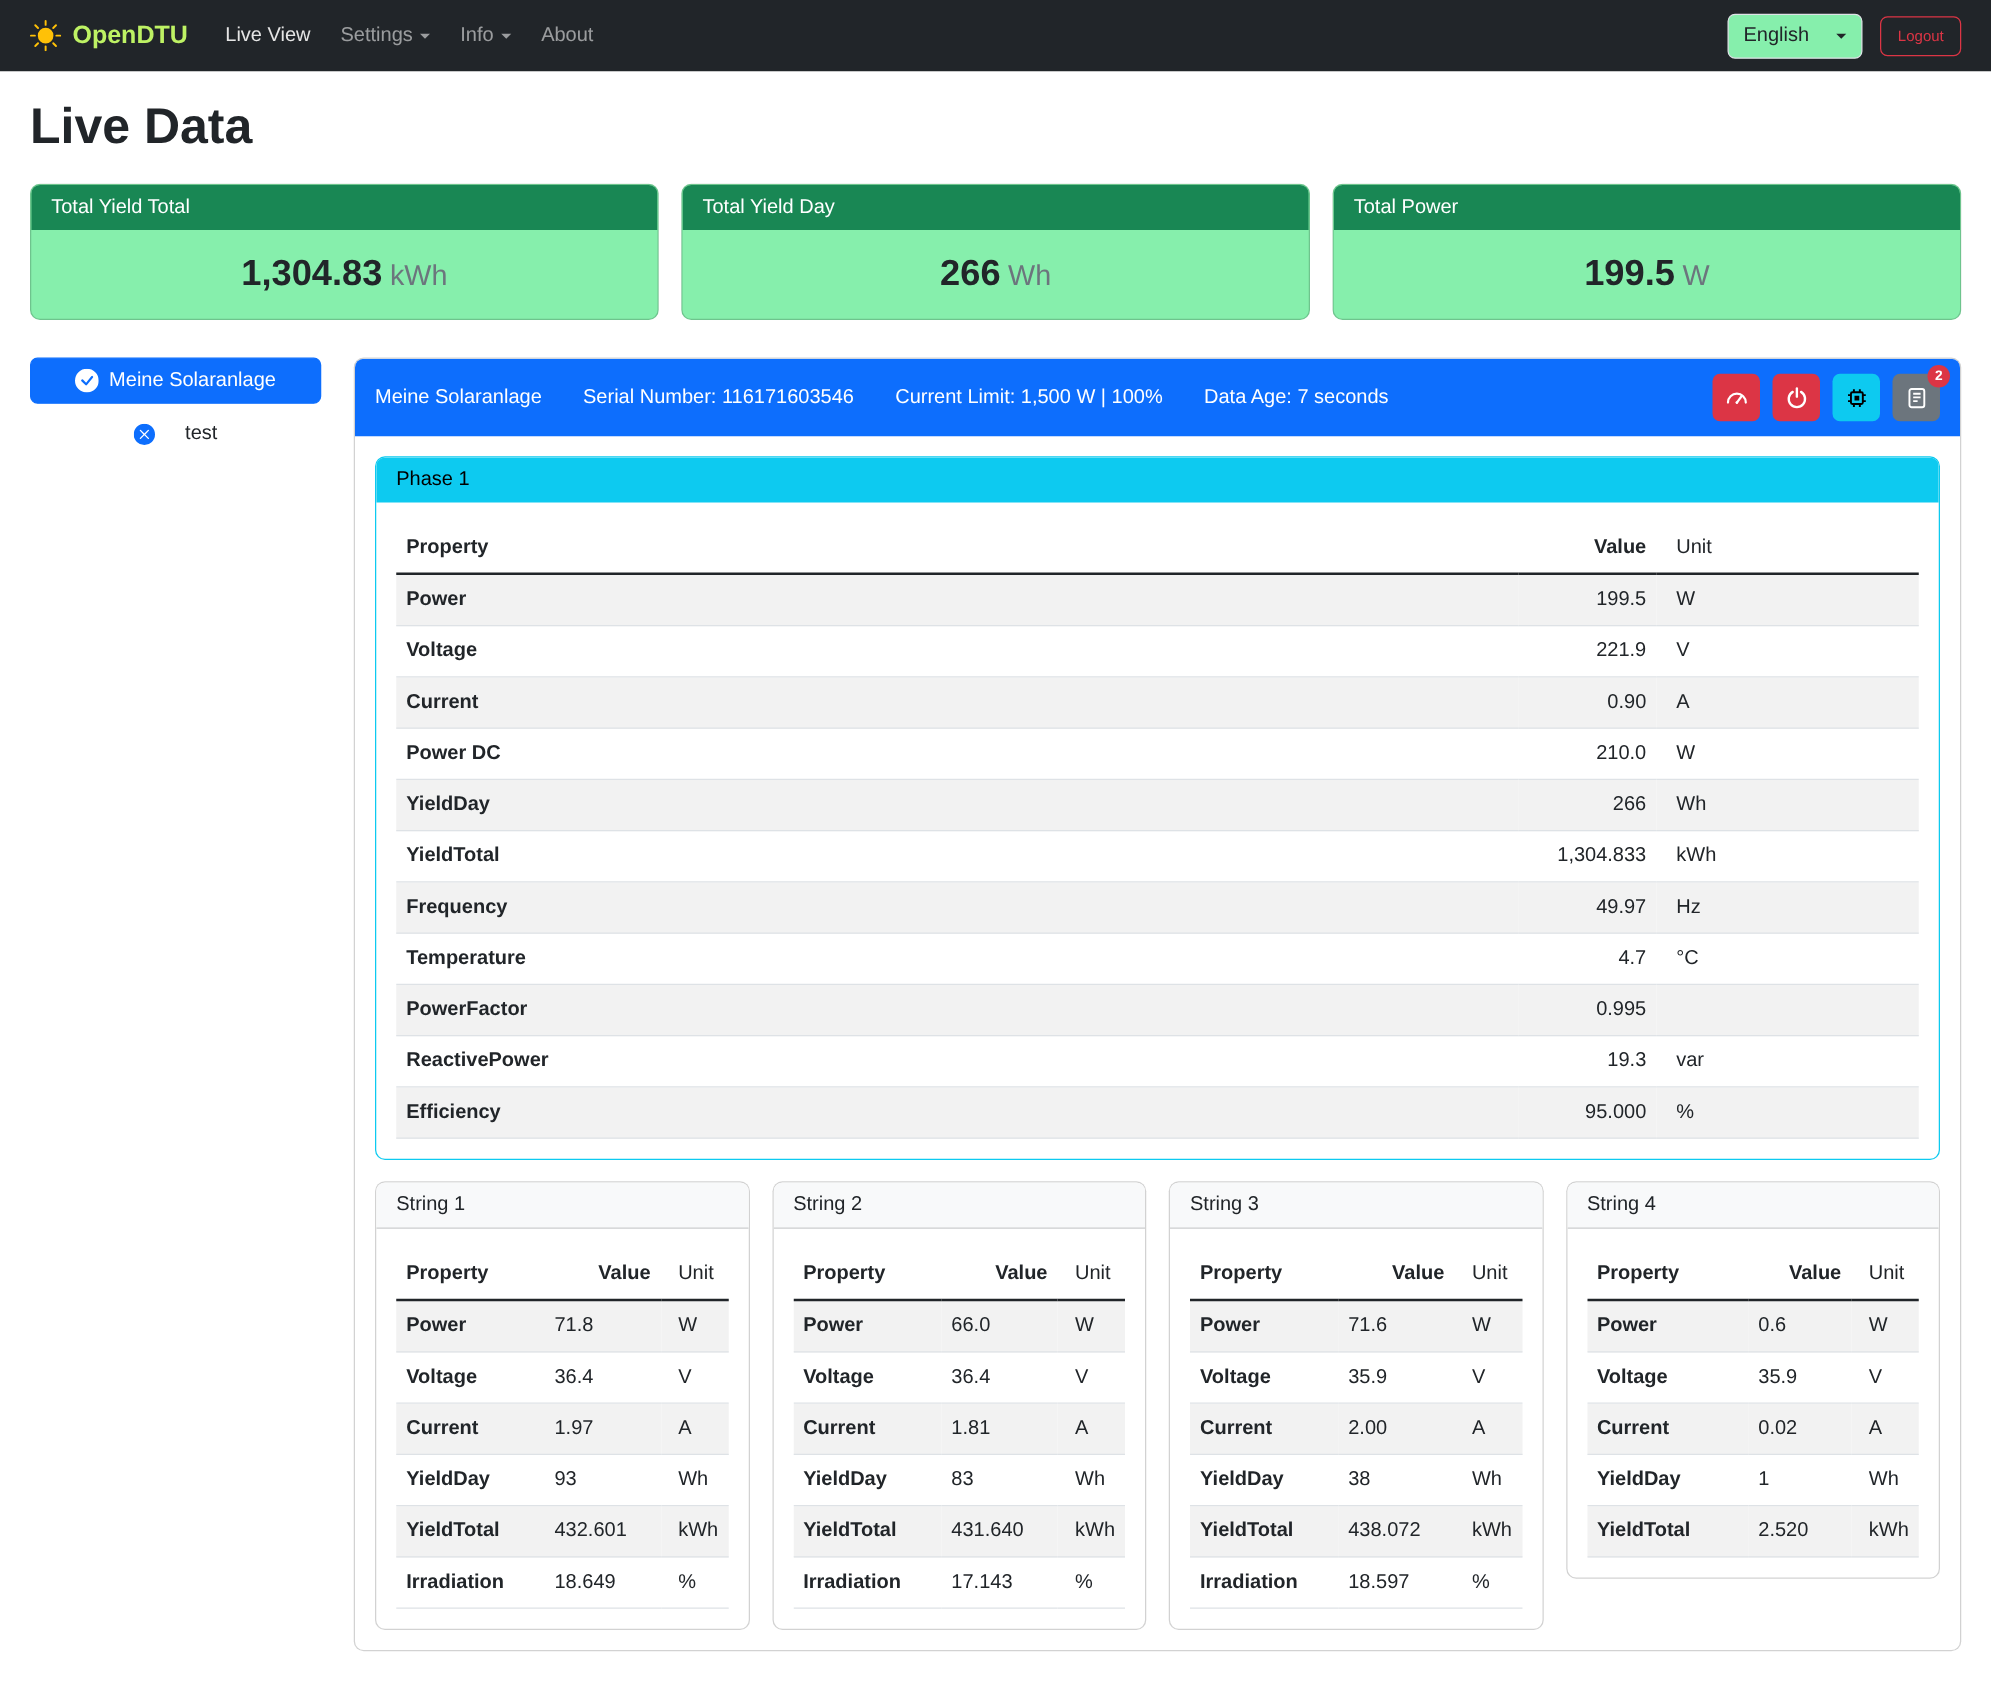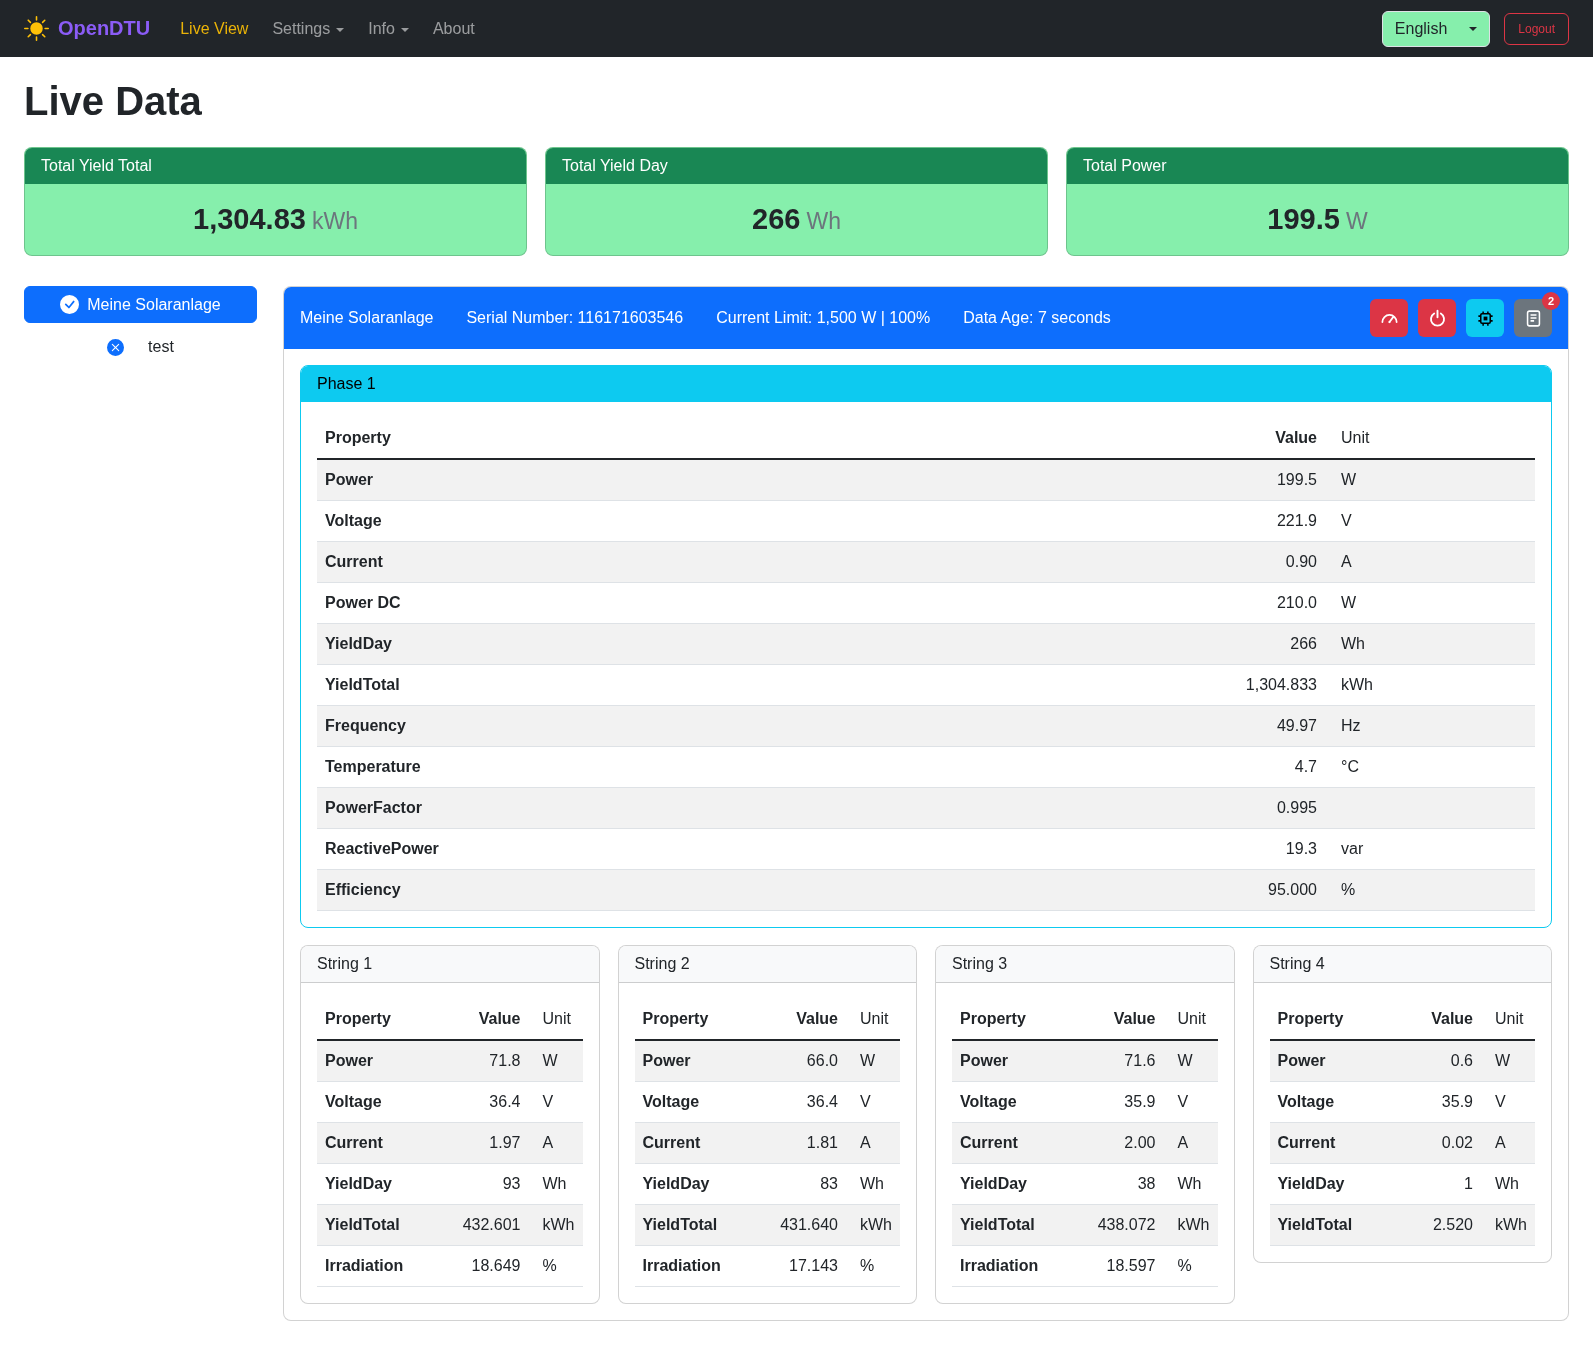--- a/index.html
+++ b/index.html
@@ -15,35 +15,35 @@
     background: #212529;
     height: 57px;
     display: flex;
     align-items: center;
     padding: 0 24px;
   }
   .brand {
     display: flex;
     align-items: center;
     gap: 9px;
-    color: #8b5cf6;
+    color: #bef264;
     font-size: 20px;
     font-weight: 700;
     margin-right: 18px;
     cursor: pointer;
   }
   .nav-links { display: flex; align-items: center; }
   .nav-link {
     color: rgba(255,255,255,.55);
     padding: 8px 12px;
     cursor: pointer;
     text-decoration: none;
     white-space: nowrap;
   }
-  .nav-link.active { color: #eab308; }
+  .nav-link.active { color: #e5e5e5; }
   .caret {
     display: inline-block;
     width: 0; height: 0;
     border-top: 4px solid;
     border-right: 4px solid transparent;
     border-left: 4px solid transparent;
     margin-left: 6px;
     vertical-align: 2px;
   }
   .nav-right { margin-left: auto; display: flex; align-items: center; gap: 14px; }
@@ -178,21 +178,21 @@
     padding: 8px;
     text-align: left;
     border-bottom: 1px solid #dee2e6;
     line-height: 24px;
   }
   .data-table thead th { border-bottom: 2px solid #212529; }
   .data-table tbody tr:nth-child(odd) td { background: #f2f2f2; }
   .col-prop { font-weight: 700; }
   .phase-table .col-val { text-align: right; width: 110px; }
   .phase-table .col-unit { width: 210px; padding-left: 16px; font-weight: 400; }
-  .string-table .col-val { text-align: right; }
+  .string-table .col-val { text-align: left; }
   .string-table .col-unit { width: 50px; padding-left: 14px; font-weight: 400; }
   .data-table td.col-prop { font-weight: 700; }
   .data-table th.col-val, .string-table th.col-val { text-align: right; }
 
   
   .strings-row { display: flex; gap: 18px; align-items: flex-start; }
   .string-card {
     flex: 1;
     border: 1px solid rgba(0,0,0,.175);
     border-radius: 8px;

